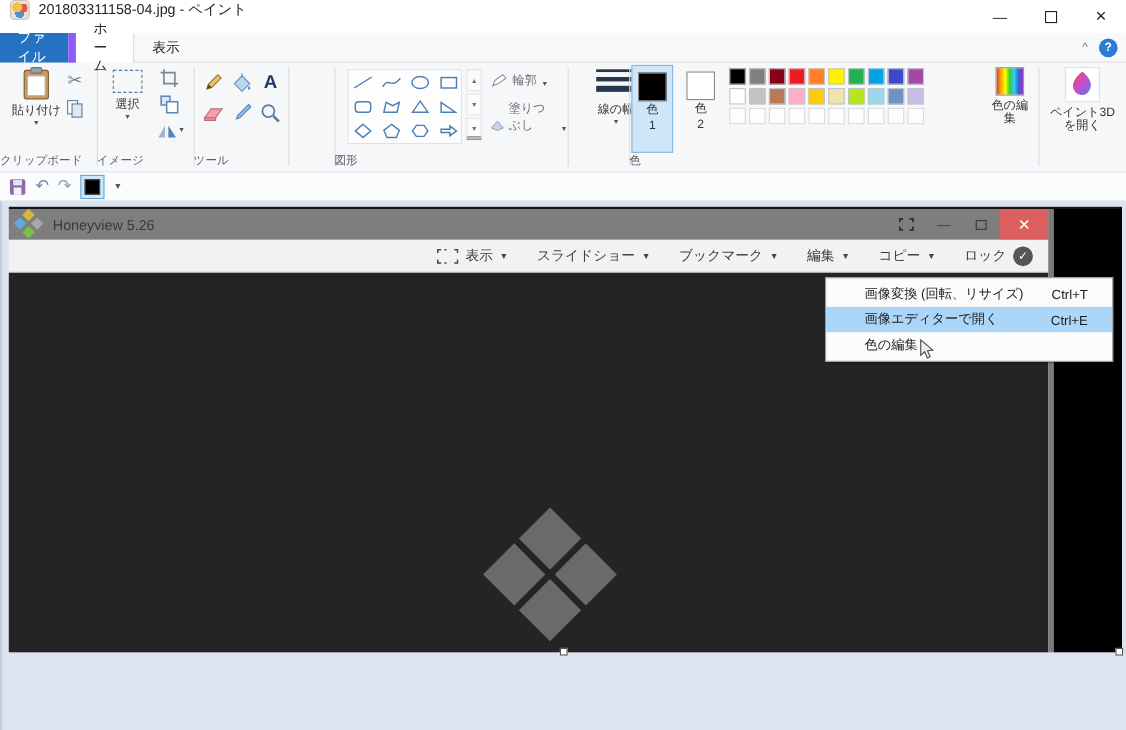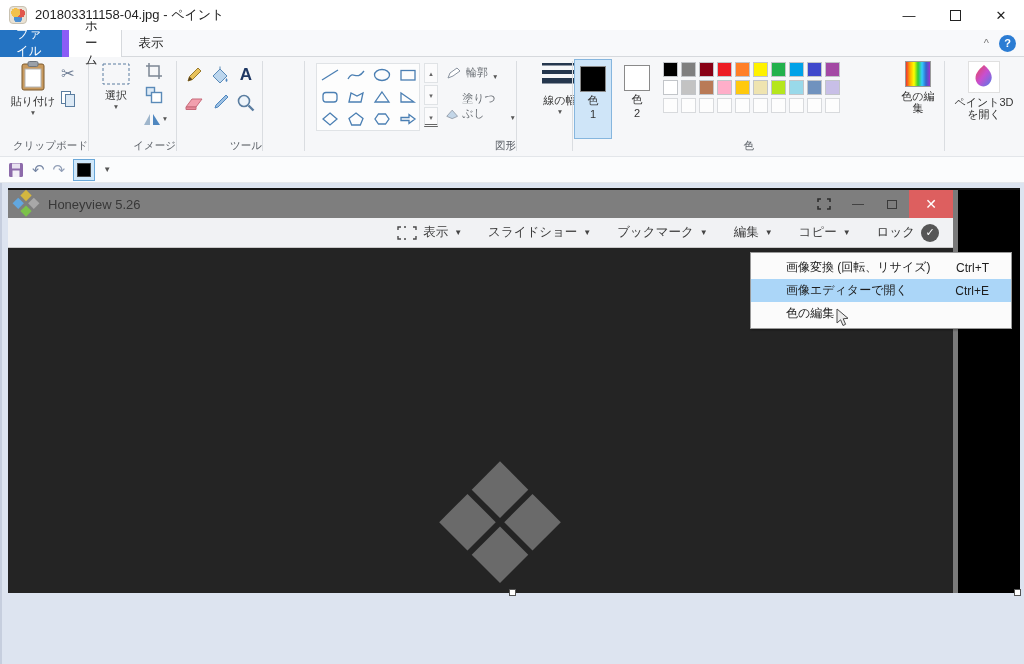--- a/index.html
+++ b/index.html
@@ -1,20 +1,20 @@
 <!DOCTYPE html>
 <html lang="ja"><head>
 <meta charset="utf-8">
 <style>
   * { margin:0; padding:0; box-sizing:border-box; }
   html,body { width:1024px; height:664px; overflow:hidden; }
   body { font-family:"Liberation Sans","DejaVu Sans",sans-serif; background:#dde4f0; position:relative; }
 
   
-  .titlebar { position:absolute; left:0; top:0; width:1024px; height:30px; background:#ffffff; display:flex; align-items:center; }
+  .titlebar { position:absolute; left:0; top:0; width:1024px; height:30px; background:#ffffff; display:flex; align-items:flex-start; }
   .app-icon { width:18px; height:18px; margin:0 8px 0 9px; border-radius:4px;
     background:radial-gradient(circle at 35% 35%, #f3c14b 0 30%, transparent 31%),
                radial-gradient(circle at 68% 40%, #e2574c 0 28%, transparent 29%),
                radial-gradient(circle at 50% 70%, #4d8fd1 0 30%, transparent 31%),
                #e9e2d4; border:1px solid #c9c2b2; }
   .title-text { font-size:13px; color:#1f1f1f; }
   .win-controls { margin-left:auto; display:flex; height:30px; }
   .win-btn { width:46px; height:30px; display:flex; align-items:center; justify-content:center; font-size:13px; color:#222; }
 
   .tabrow { position:absolute; left:0; top:30px; width:1024px; height:27px; background:#f8f9fb; border-bottom:1px solid #d6d9dd; display:flex;align-items:center; }
@@ -23,21 +23,21 @@
   .tab.home { background:#ffffff; border-left:7px solid #8b5cf6; border-right:1px solid #d6d9dd; margin-bottom:-1px; z-index:2; width:60px; }
   .tab.view { width:58px; }
   .tabrow-right { margin-left:auto; display:flex; align-items:center; gap:10px; padding-right:8px; }
   .collapse-chevron { font-size:11px; color:#777; }
   .help-circle { width:17px; height:17px; border-radius:50%; background:#2b7cd3; color:#fff; font-size:11px; font-weight:bold; display:flex; align-items:center; justify-content:center; }
 
   
   .ribbon { position:absolute; left:0; top:57px; width:1024px; height:100px; background:#f6f7f9; border-bottom:1px solid #e3e6ea; }
   .rgroup { position:absolute; top:0; height:100px; }
   .rsep { position:absolute; top:4px; height:90px; width:1px; background:#dadde1; }
-  .rlabel { position:absolute; bottom:4px; left:0; right:0; text-align:right; font-size:10.5px; color:#5a5f66; }
+  .rlabel { position:absolute; bottom:4px; left:0; right:0; text-align:left; font-size:10.5px; color:#5a5f66; }
   .rbtn-label { font-size:11px; color:#333; text-align:center; line-height:12px; }
   .dd-arrow { font-size:6.5px; color:#555; line-height:6px; }
   .big-btn { position:absolute; display:flex; flex-direction:column; align-items:center; gap:3px; }
   .selected-btn { background:#cfe5f8; border:1px solid #86b6de; }
   .icon-box { display:flex; align-items:center; justify-content:center; }
   .small-icon { width:20px; height:20px; display:flex; align-items:center; justify-content:center; }
 
   .shape-grid { position:absolute; left:12px; top:6px; width:104px; display:grid; grid-template-columns:repeat(4,26px); grid-auto-rows:22px; background:#fdfdfd; border:1px solid #e0e3e6; }
   .shape-cell { display:flex; align-items:center; justify-content:center; }
   .shape-scroll { position:absolute; left:120px; top:6px; width:14px; display:flex; flex-direction:column; gap:2px; }

